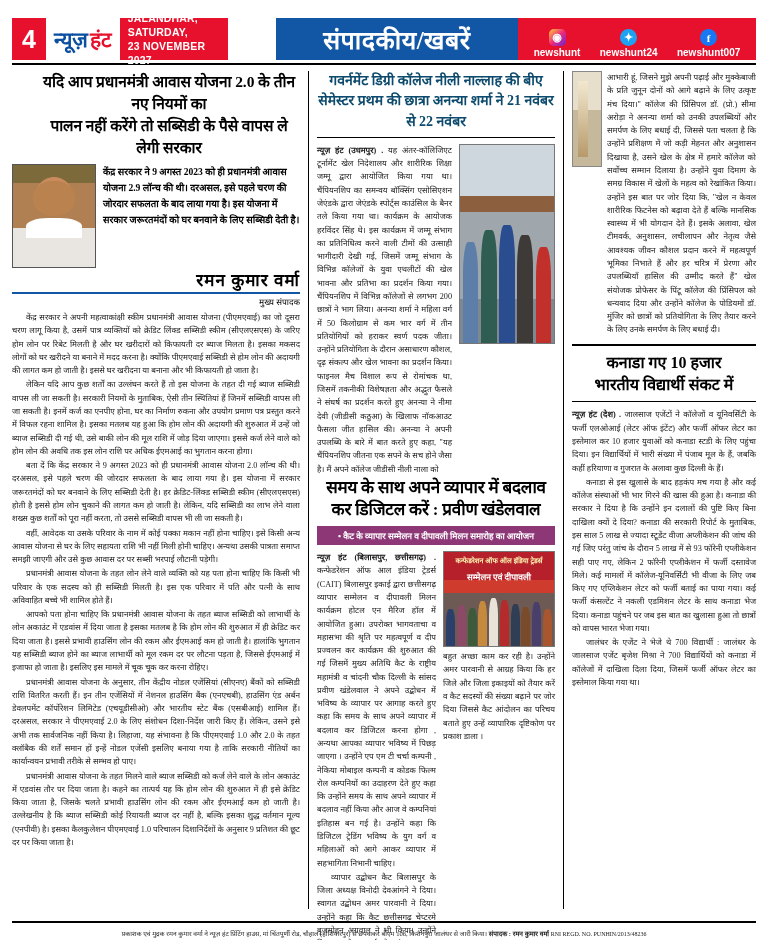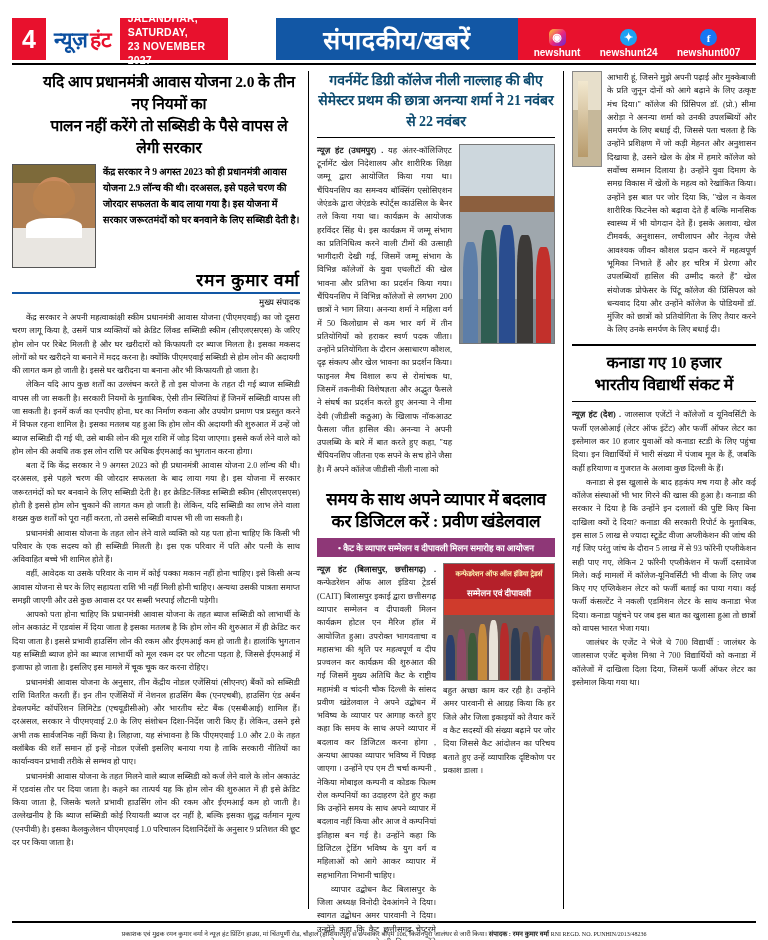--- a/index.html
+++ b/index.html
@@ -323,22 +323,22 @@
       </div>
 
       <div class="edit-name">रमन कुमार वर्मा</div>
       <div class="edit-rule"></div>
       <div class="edit-desig">मुख्य संपादक</div>
 
       <div class="body-txt">
         <p>केंद्र सरकार ने अपनी महत्वाकांक्षी स्कीम प्रधानमंत्री आवास योजना (पीएमएवाई) का जो दूसरा चरण लागू किया है, उसमें पात्र व्यक्तियों को क्रेडिट लिंक्ड सब्सिडी स्कीम (सीएलएसएस) के जरिए होम लोन पर रिबेट मिलती है और घर खरीदारों को किफायती दर ब्याज मिलता है। इसका मकसद लोगों को घर खरीदने या बनाने में मदद करना है। क्योंकि पीएमएवाई सब्सिडी से होम लोन की अदायगी की लागत कम हो जाती है। इससे घर खरीदना या बनाना और भी किफायती हो जाता है।</p>
         <p>लेकिन यदि आप कुछ शर्तों का उल्लंघन करते हैं तो इस योजना के तहत दी गई ब्याज सब्सिडी वापस ली जा सकती है। सरकारी नियमों के मुताबिक, ऐसी तीन स्थितियां हैं जिनमें सब्सिडी वापस ली जा सकती है। इनमें कर्ज का एनपीए होना, घर का निर्माण रुकना और उपयोग प्रमाण पत्र प्रस्तुत करने में विफल रहना शामिल है। इसका मतलब यह हुआ कि होम लोन की अदायगी की शुरुआत में उन्हें जो ब्याज सब्सिडी दी गई थी, उसे बाकी लोन की मूल राशि में जोड़ दिया जाएगा। इससे कर्ज लेने वाले को होम लोन की अवधि तक इस लोन राशि पर अधिक ईएमआई का भुगतान करना होगा।</p>
         <p>बता दें कि केंद्र सरकार ने 9 अगस्त 2023 को ही प्रधानमंत्री आवास योजना 2.0 लॉन्च की थी। दरअसल, इसे पहले चरण की जोरदार सफलता के बाद लाया गया है। इस योजना में सरकार जरूरतमंदों को घर बनवाने के लिए सब्सिडी देती है। हर क्रेडिट-लिंक्ड सब्सिडी स्कीम (सीएलएसएस) होती है इससे होम लोन चुकाने की लागत कम हो जाती है। लेकिन, यदि सब्सिडी का लाभ लेने वाला शख्स कुछ शर्तों को पूरा नहीं करता, तो उससे सब्सिडी वापस भी ली जा सकती है।</p>
+        <p>वहीं, आवेदक या उसके परिवार के नाम में कोई पक्का मकान नहीं होना चाहिए। इसे किसी अन्य आवास योजना से घर के लिए सहायता राशि भी नहीं मिली होनी चाहिए। अन्यथा उसकी पात्रता समाप्त समझी जाएगी और उसे कुछ आवास दर पर सब्सी भरपाई लौटानी पड़ेगी।</p>
         <p>प्रधानमंत्री आवास योजना के तहत लोन लेने वाले व्यक्ति को यह पता होना चाहिए कि किसी भी परिवार के एक सदस्य को ही सब्सिडी मिलती है। इस एक परिवार में पति और पत्नी के साथ अविवाहित बच्चे भी शामिल होते हैं।</p>
-        <p>वहीं, आवेदक या उसके परिवार के नाम में कोई पक्का मकान नहीं होना चाहिए। इसे किसी अन्य आवास योजना से घर के लिए सहायता राशि भी नहीं मिली होनी चाहिए। अन्यथा उसकी पात्रता समाप्त समझी जाएगी और उसे कुछ आवास दर पर सब्सी भरपाई लौटानी पड़ेगी।</p>
         <p>आपको पता होना चाहिए कि प्रधानमंत्री आवास योजना के तहत ब्याज सब्सिडी को लाभार्थी के लोन अकाउंट में एडवांस में दिया जाता है इसका मतलब है कि होम लोन की शुरुआत में ही क्रेडिट कर दिया जाता है। इससे प्रभावी हाउसिंग लोन की रकम और ईएमआई कम हो जाती है। हालांकि भुगतान यह सब्सिडी ब्याज होने का ब्याज लाभार्थी को मूल रकम दर पर लौटना पड़ता है, जिससे ईएमआई में इजाफा हो जाता है। इसलिए इस मामले में चूक चूक कर करना रोहिए।</p>
         <p>प्रधानमंत्री आवास योजना के अनुसार, तीन केंद्रीय नोडल एजेंसियां (सीएनए) बैंकों को सब्सिडी राशि वितरित करती हैं। इन तीन एजेंसियों में नेशनल हाउसिंग बैंक (एनएचबी), हाउसिंग एंड अर्बन डेवलपमेंट कॉर्पोरेशन लिमिटेड (एचयूडीसीओ) और भारतीय स्टेट बैंक (एसबीआई) शामिल हैं। दरअसल, सरकार ने पीएमएवाई 2.0 के लिए संशोधन दिशा-निर्देश जारी किए हैं। लेकिन, उसने इसे अभी तक सार्वजनिक नहीं किया है। लिहाजा, यह संभावना है कि पीएमएवाई 1.0 और 2.0 के तहत क्लॉबैक की शर्तें समान हों इन्हें नोडल एजेंसी इसलिए बनाया गया है ताकि सरकारी नीतियों का कार्यान्वयन प्रभावी तरीके से सम्भव हो पाए।</p>
         <p>प्रधानमंत्री आवास योजना के तहत मिलने वाले ब्याज सब्सिडी को कर्ज लेने वाले के लोन अकाउंट में एडवांस तौर पर दिया जाता है। कहने का तात्पर्य यह कि होम लोन की शुरुआत में ही इसे क्रेडिट किया जाता है, जिसके चलते प्रभावी हाउसिंग लोन की रकम और ईएमआई कम हो जाती है। उल्लेखनीय है कि ब्याज सब्सिडी कोई रियायती ब्याज दर नहीं है, बल्कि इसका शुद्ध वर्तमान मूल्य (एनपीवी) है। इसका कैलकुलेशन पीएमएवाई 1.0 परिचालन दिशानिर्देशों के अनुसार 9 प्रतिशत की छूट दर पर किया जाता है।</p>
       </div>
     </div>
 
     <div class="col-mid">
 
       <div class="hl-mid">
         <div>गवर्नमेंट डिग्री कॉलेज नीली नाल्लाह की बीए सेमेस्टर प्रथम की छात्रा अनन्या शर्मा ने 21 नवंबर से 22 नवंबर</div>
@@ -353,33 +353,33 @@
           <div class="ppl">
             <i style="background:#5d7ea8;height:82%"></i>
             <i style="background:#2f5d52;height:92%"></i>
             <i style="background:#2a4d8f;height:96%"></i>
             <i style="background:#3d3a38;height:88%"></i>
             <i style="background:#c2302b;height:78%"></i>
           </div>
         </div>
       </div>
 
-      <div class="hl-sub" style="margin-top:12px;">
+      <div class="hl-sub" style="margin-top:0;">
         <div>समय के साथ अपने व्यापार में बदलाव</div>
         <div>कर डिजिटल करें : प्रवीण खंडेलवाल</div>
       </div>
       <div class="band">• कैट के व्यापार सम्मेलन व दीपावली मिलन समारोह का आयोजन</div>
 
       <div class="mid-flow">
         <div class="mid-col-txt body-txt">
           <p class="noind"><span class="byline">न्यूज़ हंट (बिलासपुर, छत्तीसगढ़) .</span> <span>कन्फेडरेशन ऑफ आल इंडिया ट्रेडर्स (CAIT) बिलासपुर इकाई द्वारा छत्तीसगढ़ व्यापार सम्मेलन व दीपावली मिलन कार्यक्रम होटल एन मैरिज हॉल में आयोजित हुआ। उपरोक्त भागवताचा व महासभा की श्रृति पर महत्वपूर्ण व दीप प्रज्वलन कर कार्यक्रम की शुरुआत की गई जिसमें मुख्य अतिथि कैट के राष्ट्रीय महामंत्री व चांदनी चौक दिल्ली के सांसद प्रवीण खंडेलवाल ने अपने उद्बोधन में भविष्य के व्यापार पर आगाह करते हुए कहा कि समय के साथ अपने व्यापार में बदलाव कर डिजिटल करना होगा , अन्यथा आपका व्यापार भविष्य में पिछड़ जाएगा । उन्होंने एप एम टी चर्चा कम्पनी , नेकिया मोबाइल कम्पनी व कोडक फिल्म रोल कम्पनियों का उदाहरण देते हुए कहा कि उन्होंने समय के साथ अपने व्यापार में बदलाव नहीं किया और आज वे कम्पनियां इतिहास बन गई है। उन्होंने कहा कि डिजिटल ट्रेडिंग भविष्य के युग वर्ग व महिलाओं को आगे आकर व्यापार में सहभागिता निभानी चाहिए।</span></p>
           <p>व्यापार उद्बोधन कैट बिलासपुर के जिला अध्यक्ष विनोदी देवआंगने ने दिया। स्वागत उद्बोधन अमर पारवानी ने दिया। उन्होंने कहा कि कैट छत्तीसगढ़ चेप्टरमे बृजमोहन अग्रवाल ने भी किया। उन्होंने बिलासपुर कैट इकाई को प्रशंसा कर कहा कि बिलासपुर कैट इकाई</p>
         </div>
         <div style="flex:0 0 112px;">
-          <div class="banner-photo" style="width:112px;height:118px;">
+          <div class="banner-photo" style="width:112px;height:96px;">
             <div class="bt">कन्फेडरेशन ऑफ ऑल इंडिया ट्रेडर्स</div>
             <div class="bt2">सम्मेलन एवं दीपावली</div>
             <div class="crowd">
               <i style="background:#2b3f6b;height:70%"></i>
               <i style="background:#8d4a66;height:78%"></i>
               <i style="background:#3d5a3a;height:72%"></i>
               <i style="background:#c58a3d;height:86%"></i>
               <i style="background:#e8e2d8;height:92%"></i>
               <i style="background:#b52b2b;height:88%"></i>
               <i style="background:#2f3d55;height:80%"></i>

